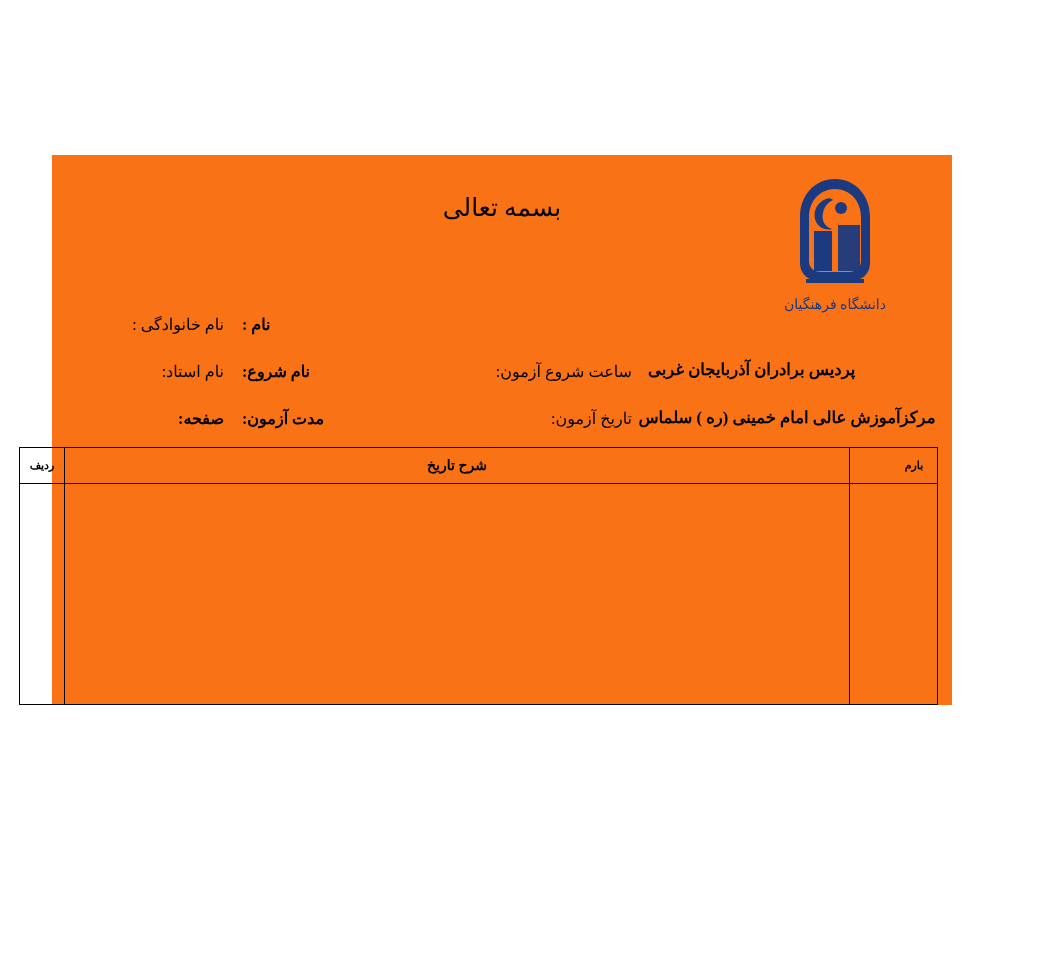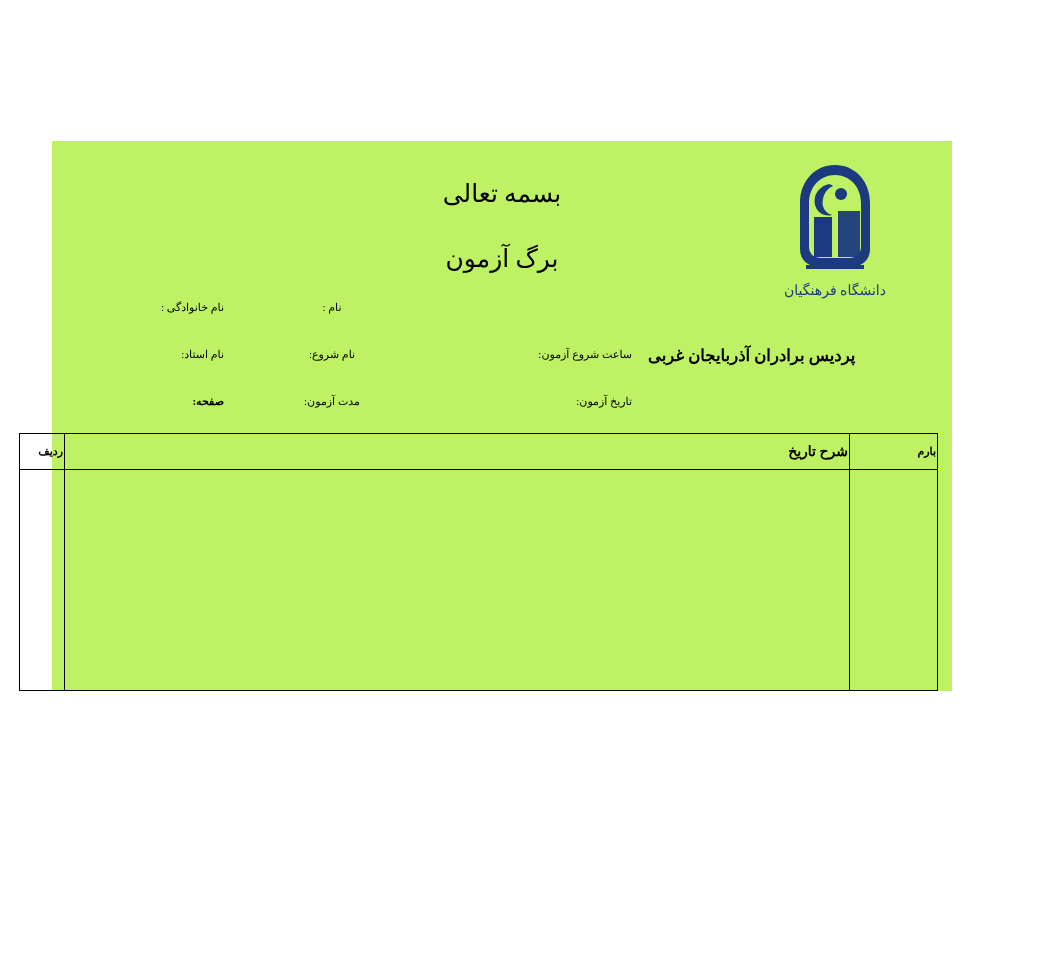--- a/index.html
+++ b/index.html
@@ -13,24 +13,24 @@
     font-family: "Liberation Serif", serif;
     color: #000000;
     position: relative;
     overflow: hidden;
   }
 
   
   .page {
     position: absolute;
     left: 52px;
-    top: 141px;
+    top: 155px;
     width: 900px;
     height: 550px;
-    background: #bef264;
+    background: #f97316;
   }
 
   
   .header {
     position: relative;
     height: 290px;
   }
 
   .bismillah {
     position: absolute;
@@ -98,25 +98,25 @@
     left: 10px;
   }
   .field-row {
     display: flex;
     flex-direction: row;
     justify-content: flex-start;
     align-items: baseline;
     height: 47px;
   }
   .field {
-    font-size: 11px;
+    font-size: 16px;
     white-space: nowrap;
   }
   .f-w-a { width: 170px; text-align: right; padding-right: 18px; box-sizing: border-box;}
-  .f-w-b { width: 190px; text-align: center; padding-right: 10px; box-sizing: border-box;}
+  .f-w-b { width: 190px; text-align: left; padding-right: 10px; box-sizing: border-box; font-weight: bold;}
   .f-w-c { width: 200px; text-align: right; padding-right: 0px; box-sizing: border-box;}
   .bold { font-weight: bold; }
 
   
   table.exam-table {
     width: 872px;
     margin: 0 auto;
     border-collapse: collapse;
     table-layout: fixed;
   }
@@ -125,21 +125,21 @@
     border: 1px solid #000000;
   }
   th.col-radif { width: 42px; }
   th.col-sharh  { width: 782px; }
   th.col-barom  { width: 44px; padding-left: 42px; }
 
   th.head-cell {
     height: 33px;
     font-size: 14px;
     font-weight: bold;
-    text-align: right;
+    text-align: center;
     vertical-align: middle;
   }
   th.head-cell.small {
     font-size: 11px;
   }
   td.body-cell {
     height: 218px;
     vertical-align: top;
   }
 
@@ -153,21 +153,20 @@
 </style>
 </head>
 <body>
 
 <div class="page">
 
   <div class="header">
 
     <div class="bismillah">بسمه تعالی</div>
 
-    <div class="exam-sheet-title">برگ آزمون</div>
 
     <div class="logo-block">
       <svg class="logo-mark" viewBox="0 0 110 125">
         <g fill="#1b3a80">
 
           <path d="M55 4 C35 4 20 20 20 42 L20 88 C20 99 28 106 40 106 L70 106 C82 106 90 99 90 88 L90 42 C90 20 75 4 55 4 Z
                    M55 14 C70 14 81 26 81 42 L81 86 C81 93 76 97 69 97 L41 97 C34 97 29 93 29 86 L29 42 C29 26 40 14 55 14 Z"></path>
 
           <path d="M34 56 L52 56 L52 96 L34 96 Z"></path>
           <path d="M58 50 L80 50 L80 96 L58 96 Z" opacity="0.95"></path>
@@ -176,20 +175,21 @@
           <circle cx="61" cy="33" r="6"></circle>
 
           <path d="M26 104 L84 104 L84 108 L26 108 Z"></path>
         </g>
       </svg>
       <div class="logo-caption">دانشگاه فرهنگیان</div>
     </div>
 
     <div class="org-line-1">پردیس برادران آذربایجان غربی</div>
 
+    <div class="org-line-2">مرکزآموزش عالی امام خمینی (ره ) سلماس</div>
 
     <div class="fields">
 
       <div class="field-row">
         <div class="field f-w-c"></div>
         <div class="field f-w-b">نام :</div>
         <div class="field f-w-a">نام خانوادگی :</div>
       </div>
 
       <div class="field-row">

